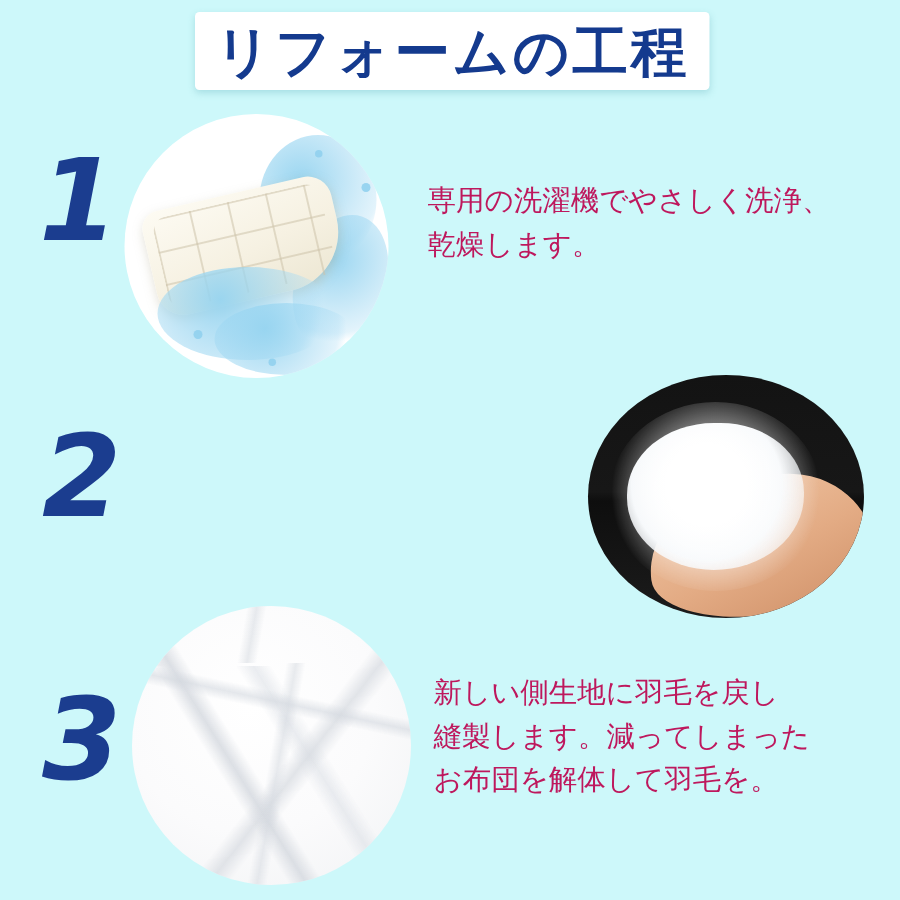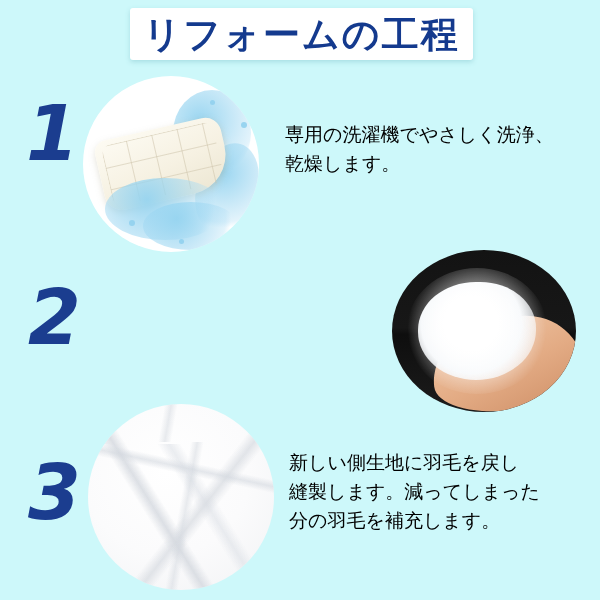--- a/index.html
+++ b/index.html
@@ -187,21 +187,21 @@
     inset: 0;
     background-image:
       linear-gradient(12deg, rgba(210,215,222,0) 47%, rgba(210,215,222,.6) 50%, rgba(210,215,222,0) 53%),
       linear-gradient(100deg, rgba(210,215,222,0) 47%, rgba(210,215,222,.5) 50%, rgba(210,215,222,0) 53%);
     background-position: 0 -30px, 0 38px;
   }
 
   
   .step-text {
     position: absolute;
-    color: #000000;
+    color: #be185d;
     font-size: 19px;
     line-height: 1.52;
     white-space: pre-line;
     font-family: "DejaVu Sans", "Liberation Sans", sans-serif;
   }
   .text-1 { left: 285px; top: 52px;  width: 300px; }
   .text-2 { left: 106px; top: 42px;  width: 270px; }
   .text-3 { left: 289px; top: 48px;  width: 300px; }
 </style>
 </head>
@@ -245,16 +245,16 @@
 
   <div class="step step-3">
     <span class="step-number num-3">3</span>
 
     <div class="photo photo-quilt">
       <div class="quilt-lines"></div>
     </div>
 
     <div class="step-text text-3">新しい側生地に羽毛を戻し
 縫製します。減ってしまった
-分の羽毛を補充します。</div>
+お布団を解体して羽毛を。</div>
   </div>
 
 </div>
 
 </body></html>

